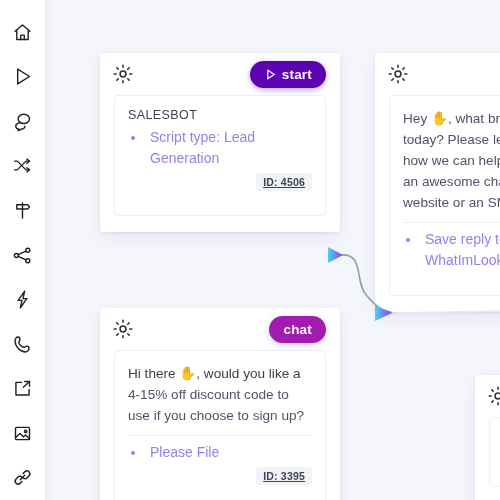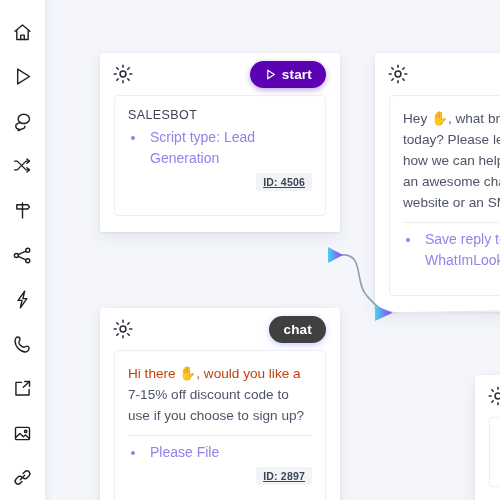--- a/index.html
+++ b/index.html
@@ -61,21 +61,21 @@
     border-radius: 14px;
     display: inline-flex; align-items: center; gap: 5px;
     padding: 0 14px;
     font-size: 13.5px; font-weight: bold;
     color: #ffffff;
     letter-spacing: .2px;
     cursor: pointer;
     white-space: nowrap;
   }
   .pill.start { background: #5b03b2; box-shadow: 0 2px 6px rgba(91,3,178,.35); }
-  .pill.chat  { background: #404040; box-shadow: 0 2px 6px rgba(91,106,240,.32); }
+  .pill.chat  { background: #a21caf; box-shadow: 0 2px 6px rgba(91,106,240,.32); }
   .pill svg { display:block; }
 
   .node-body {
     margin: 0 14px 16px 14px;
     border: 1px solid #eceef5;
     border-radius: 4px;
     padding: 12px 13px 24px 13px;
     position: relative;
   }
 
@@ -83,21 +83,21 @@
     font-size: 12.5px;
     color: #3c4257;
     letter-spacing: .4px;
     margin-bottom: 5px;
   }
   .msg {
     font-size: 13.6px;
     line-height: 21px;
     color: #4d5467;
   }
-  .msg .hl { color: #c2410c; }
+  .msg .hl { color: #404040; }
   .divider { height:1px; background:#eceef5; margin:9px 0 6px 0; }
 
   ul.bullets { list-style: none; }
   ul.bullets li {
     position: relative;
     padding-left: 22px;
     font-size: 14px;
     line-height: 21px;
     color: #9282ea;
   }
@@ -202,26 +202,26 @@
           <svg viewBox="0 0 24 24" width="22" height="22" fill="none" stroke="#2b2f3a" stroke-width="1.7" stroke-linecap="round" stroke-linejoin="round">
             <circle cx="12" cy="12" r="3.2"></circle>
             <path d="M12 2.4v2.2M12 19.4v2.2M2.4 12h2.2M19.4 12h2.2M5.2 5.2l1.6 1.6M17.2 17.2l1.6 1.6M18.8 5.2l-1.6 1.6M6.8 17.2l-1.6 1.6"></path>
           </svg>
         </span>
         <span class="pill chat">
           <span>chat</span>
         </span>
       </div>
       <div class="node-body clearfix">
-        <div class="msg"><span class="hl">Hi there ✋, would you like a</span><span> 7-15% off discount code to use if you choose to sign up?</span></div>
+        <div class="msg"><span class="hl">Hi there ✋, would you like a</span><span> 4-15% off discount code to use if you choose to sign up?</span></div>
         <div class="divider"></div>
         <ul class="bullets">
           <li>Please File</li>
         </ul>
-        <span class="idbadge">ID: 2897</span>
+        <span class="idbadge">ID: 3395</span>
       </div>
     </div>
 
     <div class="node" id="node-fourth">
       <div class="node-head">
         <span class="gear">
           <svg viewBox="0 0 24 24" width="22" height="22" fill="none" stroke="#2b2f3a" stroke-width="1.7" stroke-linecap="round" stroke-linejoin="round">
             <circle cx="12" cy="12" r="3.2"></circle>
             <path d="M12 2.4v2.2M12 19.4v2.2M2.4 12h2.2M19.4 12h2.2M5.2 5.2l1.6 1.6M17.2 17.2l1.6 1.6M18.8 5.2l-1.6 1.6M6.8 17.2l-1.6 1.6"></path>
           </svg>

